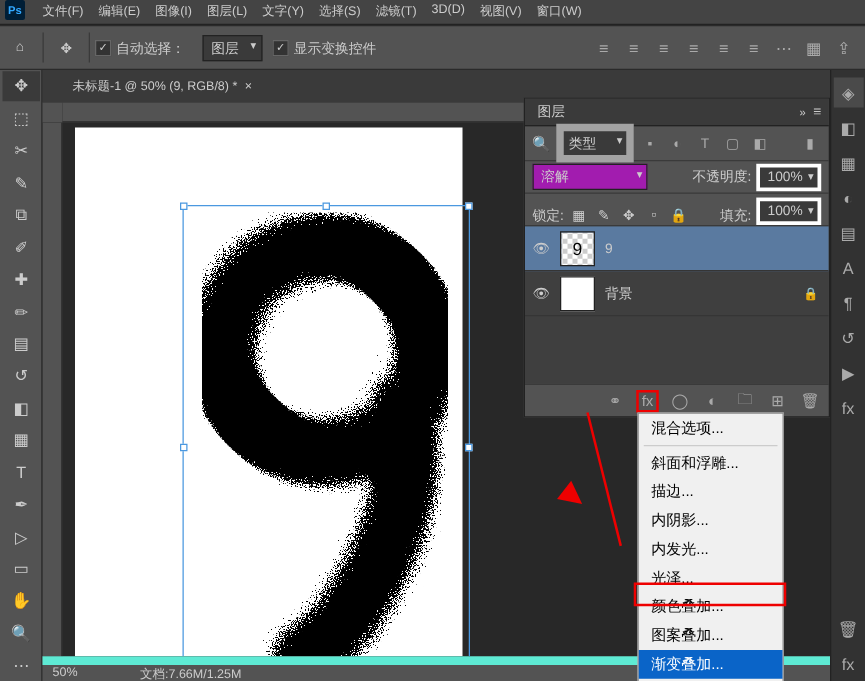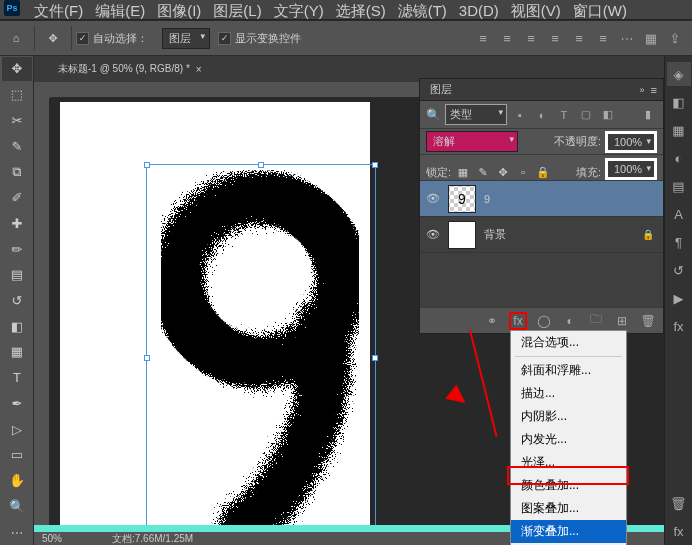--- a/index.html
+++ b/index.html
@@ -1,19 +1,19 @@
 <!DOCTYPE html>
 <html><head>
 <meta charset="utf-8">
 <style>
 *{margin:0;padding:0;box-sizing:border-box;font-family:"Microsoft YaHei",sans-serif;user-select:none}
 body{background:#323232;width:692px;height:545px;overflow:hidden;color:#ccc;font-size:11px;position:relative}
 .menubar{height:20px;background:#444;display:flex;align-items:flex-start;padding-left:4px;border-bottom:1px solid #222}
 .ps-logo{width:16px;height:16px;background:#001e36;color:#31a8ff;font-size:9px;font-weight:bold;display:flex;align-items:center;justify-content:center;border-radius:2px;margin-right:8px}
-.menu-item{padding:2px 6px;cursor:pointer;font-size:15px}
+.menu-item{padding:2px 6px;cursor:pointer;font-size:10px}
 .toolbar{height:36px;background:#535353;display:flex;align-items:center;padding-left:2px;border-top:1px solid #2a2a2a;border-bottom:1px solid #2a2a2a}
 .toolbar-btn{width:28px;height:28px;display:flex;align-items:center;justify-content:center;cursor:pointer;color:#ccc}
 .toolbar-sep{width:1px;height:24px;background:#3a3a3a;margin:0 4px}
 .chk{width:13px;height:13px;background:#333;border:1px solid #666;display:inline-flex;align-items:center;justify-content:center;margin-right:4px;color:#ccc;font-size:9px}
 .label{font-size:11px;margin-right:6px}
 .dd{background:#3a3a3a;border:1px solid #222;padding:2px 18px 2px 6px;font-size:11px;position:relative;margin-right:8px}
 .dd:after{content:"▾";position:absolute;right:4px;top:2px;font-size:9px}
 .tb-icons{margin-left:auto;display:flex;gap:2px;padding-right:6px}
 .tb-icon{width:22px;height:22px;display:flex;align-items:center;justify-content:center;cursor:pointer;color:#aaa;font-size:13px}
 .content{display:flex;height:489px}
@@ -40,25 +40,25 @@
 .statusbar{height:20px;background:#535353;display:flex;align-items:center;padding-left:8px;font-size:10px;border-top:7px solid #5eead4}
 .status-zoom{width:70px}
 .right-dock{width:28px;background:#323232;display:flex;flex-direction:column;align-items:center;padding-top:4px;border-left:1px solid #222}
 .dock-icon{width:24px;height:24px;display:flex;align-items:center;justify-content:center;cursor:pointer;color:#aaa;margin:2px 0;font-size:13px}
 .dock-icon.active{background:#4a4a4a}
 .layers-panel{position:absolute;right:28px;top:78px;width:245px;height:256px;background:#535353;border:1px solid #222;display:flex;flex-direction:column}
 .lp-tab{height:22px;background:#3a3a3a;display:flex;align-items:center;padding-left:10px;font-size:11px;color:#ccc;border-bottom:1px solid #222}
 .lp-tab .collapse{margin-left:auto;margin-right:6px;font-size:9px;cursor:pointer}
 .lp-tab .menu{margin-right:6px;cursor:pointer}
 .lp-filter{height:28px;display:flex;align-items:center;padding:0 6px;gap:4px;border-bottom:1px solid #3a3a3a}
-.lp-filter-dd{background:#3a3a3a;border:1px solid #a3a3a3;padding:2px 14px 2px 4px;font-size:11px;position:relative;width:62px}
+.lp-filter-dd{background:#3a3a3a;border:6px solid #a3a3a3;padding:2px 14px 2px 4px;font-size:11px;position:relative;width:62px}
 .lp-filter-dd:after{content:"▾";position:absolute;right:3px;top:2px;font-size:9px}
 .fi{width:18px;height:18px;display:flex;align-items:center;justify-content:center;cursor:pointer;color:#aaa;font-size:11px}
 .lp-blend{height:26px;display:flex;align-items:center;padding:0 6px;gap:4px;border-bottom:1px solid #3a3a3a}
-.lp-blend-dd{background:#be185d;border:1px solid #222;padding:2px 14px 2px 6px;font-size:11px;position:relative;width:92px}
+.lp-blend-dd{background:#a21caf;border:1px solid #222;padding:2px 14px 2px 6px;font-size:11px;position:relative;width:92px}
 .lp-blend-dd:after{content:"▾";position:absolute;right:3px;top:2px;font-size:9px}
 .opacity-dd{background:#3a3a3a;border:3px solid #ffffff;padding:2px 14px 2px 6px;font-size:11px;position:relative;width:52px}
 .opacity-dd:after{content:"▾";position:absolute;right:3px;top:2px;font-size:9px}
 .lp-lock{height:26px;display:flex;align-items:flex-end;padding:0 6px;gap:4px;border-bottom:1px solid #3a3a3a;font-size:11px}
 .li{width:16px;height:16px;display:flex;align-items:center;justify-content:center;color:#ccc;font-size:11px}
 .lp-layers{flex:1;background:#3f3f3f;overflow:auto}
 .layer{height:36px;display:flex;align-items:center;padding-left:4px;border-bottom:1px solid #353535}
 .layer.sel{background:#5a7aa0}
 .eye{width:18px;display:flex;justify-content:center;font-size:11px;color:#ccc}
 .thumb{width:28px;height:28px;border:1px solid #222;margin-left:6px;background:#fff;display:flex;align-items:center;justify-content:center;font-size:14px;color:#000}

